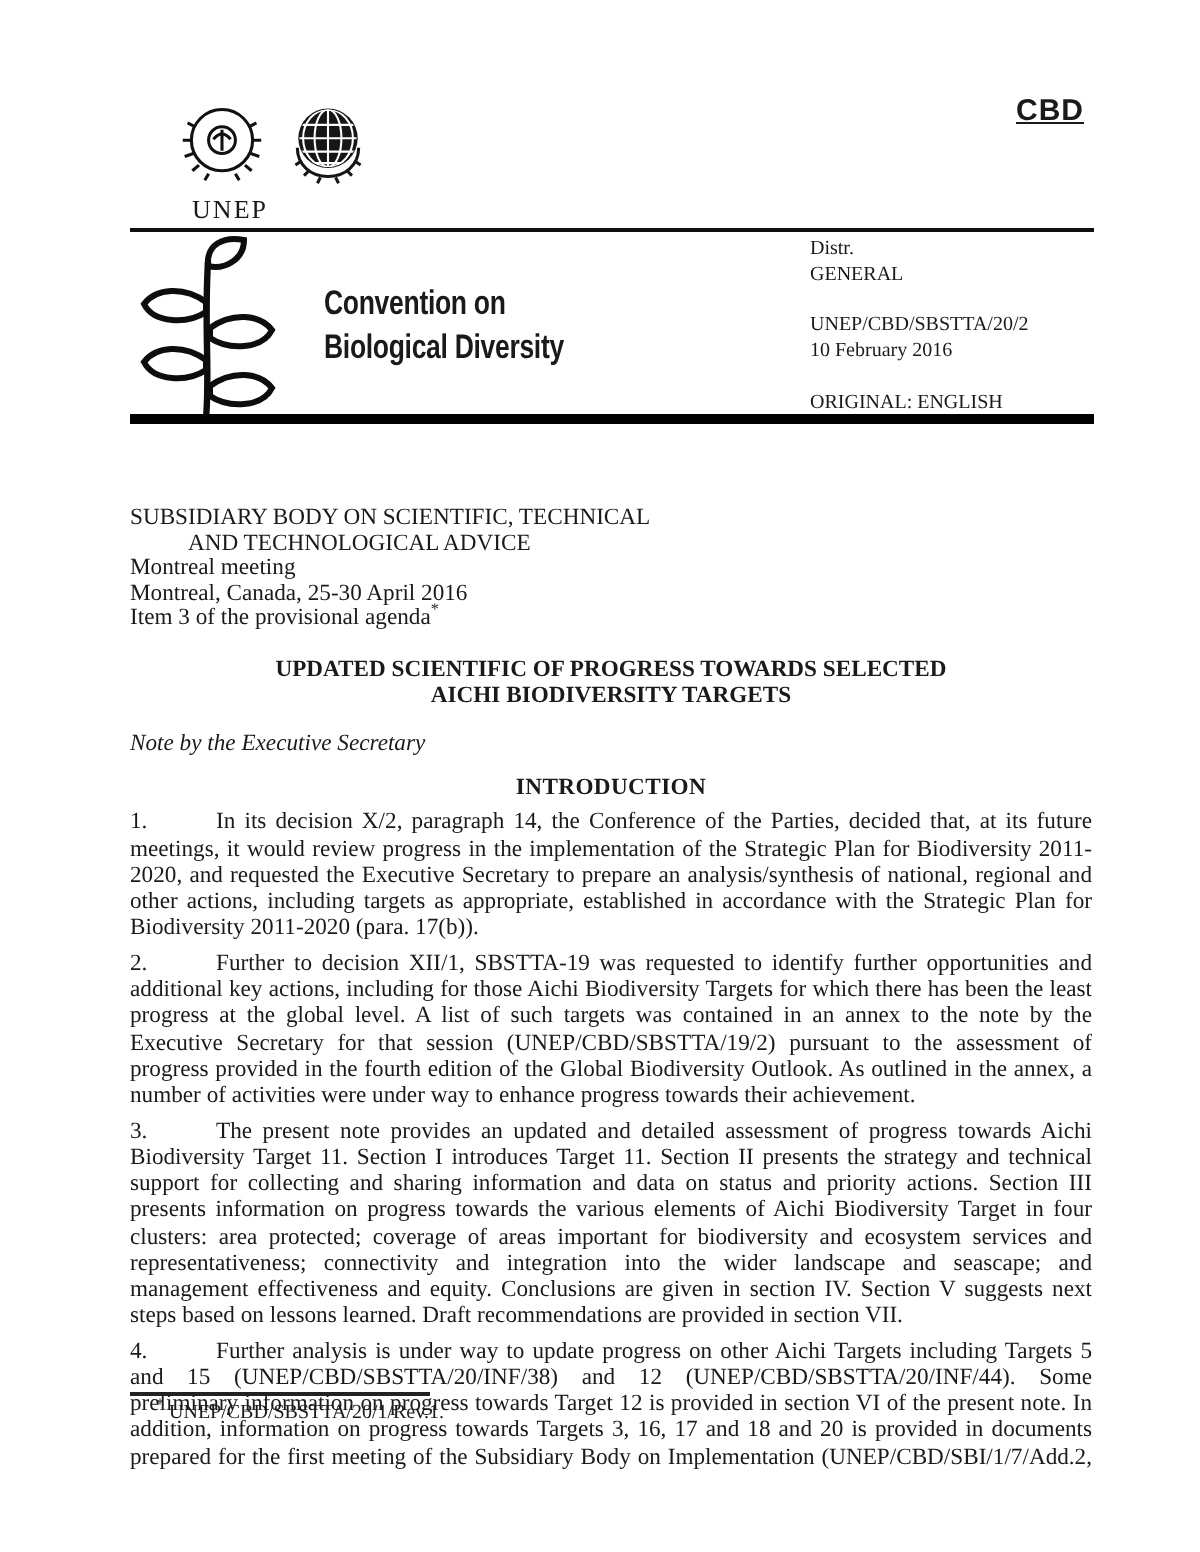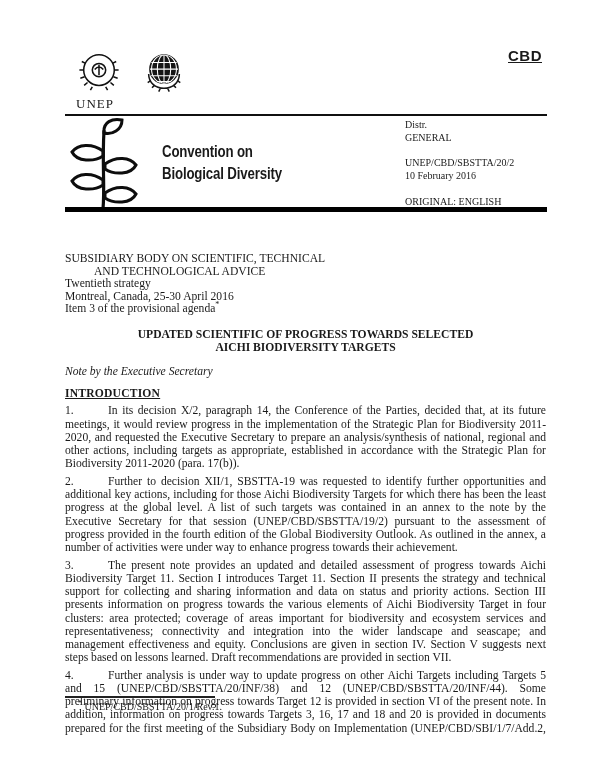--- a/index.html
+++ b/index.html
@@ -6,21 +6,21 @@
   .page{
     position:relative;
     width:600px;height:776px;
     background:#ffffff;
     font-family:"Liberation Serif", serif;
     color:#1a1a1a;
     overflow:hidden;
     margin:0 auto;
   }
   
-  .unep-emblem{position:absolute;left:76px;top:50px;width:58px;text-align:left;}
+  .unep-emblem{position:absolute;left:76px;top:50px;width:58px;text-align:right;}
   .unep-emblem .unep-word{font-family:"Liberation Serif",serif;font-size:13px;letter-spacing:1px;margin-top:-2px;}
   .un-emblem{position:absolute;left:141px;top:49px;}
   .cbd-label{
     position:absolute;right:58px;top:47px;
     font-family:"Liberation Sans",sans-serif;
     font-weight:bold;font-size:15px;letter-spacing:.5px;text-decoration:underline;
   }
   
   .rule-thin{position:absolute;left:65px;top:114px;width:482px;height:2px;background:#101010;}
   .rule-thick{position:absolute;left:65px;top:207px;width:482px;height:5px;background:#000;}
@@ -33,21 +33,21 @@
   }
   .distr-block{position:absolute;left:405px;top:118px;font-size:10px;line-height:13px;}
   .distr-block .gap{height:12px;}
   
   .main{position:absolute;left:65px;top:217px;width:481px;font-size:11.6px;}
   .session{line-height:12.6px;margin-top:36px;}
   .session .indent{padding-left:29px;}
   sup{font-size:8px;vertical-align:super;line-height:0;}
   .doc-title{margin-top:12px;text-align:center;font-weight:bold;line-height:13.5px;}
   .subtitle{margin-top:10px;text-align:left;font-style:italic;line-height:13px;}
-  .intro-heading{margin-top:9px;text-align:left;font-weight:bold;line-height:13px;letter-spacing:.2px;text-decoration:underline;}
+  .intro-heading{margin-top:9px;text-align:center;font-weight:bold;line-height:13px;letter-spacing:.2px;}
   .para{margin-top:4.5px;text-align:justify;line-height:13.2px;}
   .para:first-of-type{margin-top:4px;}
   .pnum{display:inline-block;width:43px;}
   .ital{margin-top:48px;}
   .last-justify{text-align-last:justify;}
   
   .footnote-rule{position:absolute;left:65px;top:696px;width:150px;height:1.5px;background:#222;}
   .footnote{position:absolute;left:78px;top:701px;font-size:10px;line-height:12px;}
 </style>
 </head>
@@ -121,21 +121,21 @@
     <div>ORIGINAL: ENGLISH</div>
   </div>
 
   <div class="rule-thick"></div>
 
   <div class="main">
 
     <div class="session">
       <div>SUBSIDIARY BODY ON SCIENTIFIC, TECHNICAL</div>
       <div class="indent">AND TECHNOLOGICAL ADVICE</div>
-      <div>Twentieth strategy</div>
+      <div>Montreal meeting</div>
       <div>Montreal, Canada, 25-30 April 2016</div>
       <div><span>Item 3 of the provisional agenda</span><sup>*</sup></div>
     </div>
 
     <div class="doc-title">
       <div>UPDATED SCIENTIFIC OF PROGRESS TOWARDS SELECTED</div>
       <div>AICHI BIODIVERSITY TARGETS</div>
     </div>
 
     <div class="subtitle">Note by the Executive Secretary</div>

